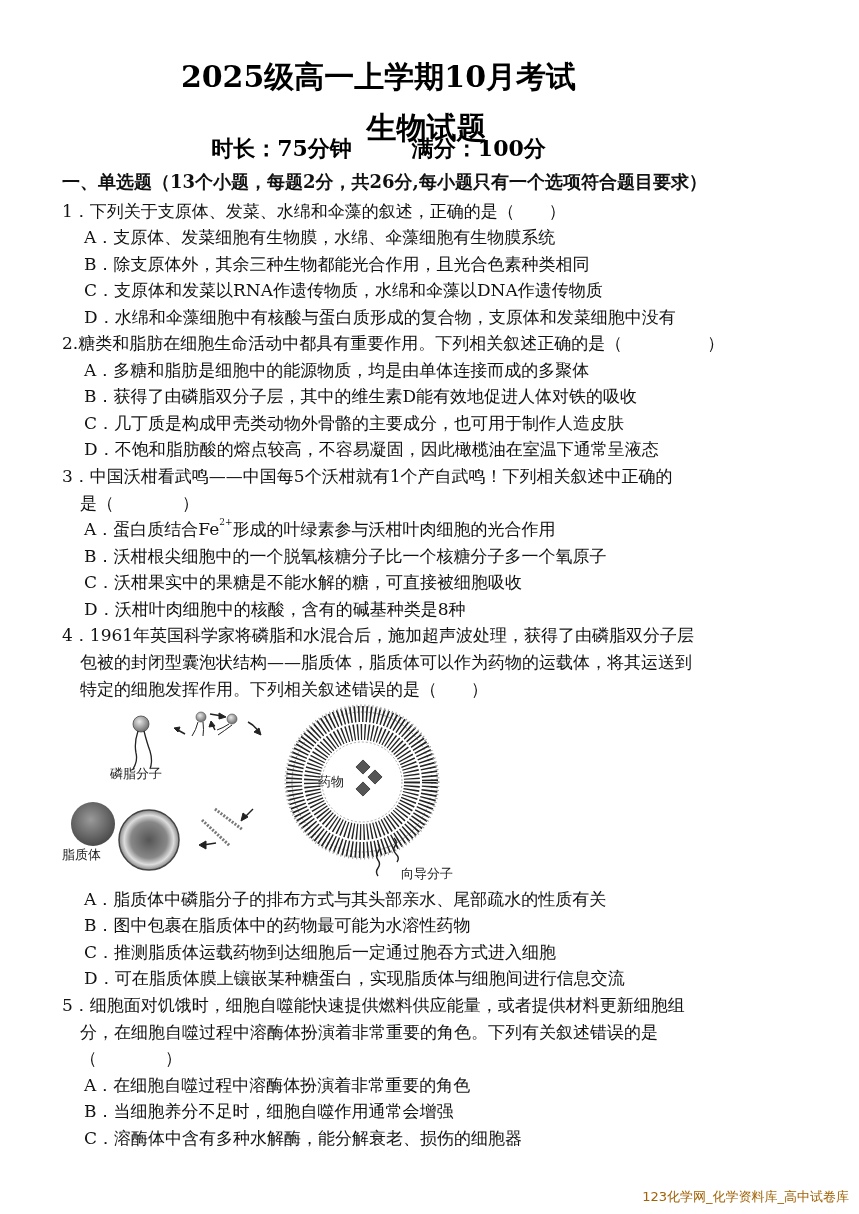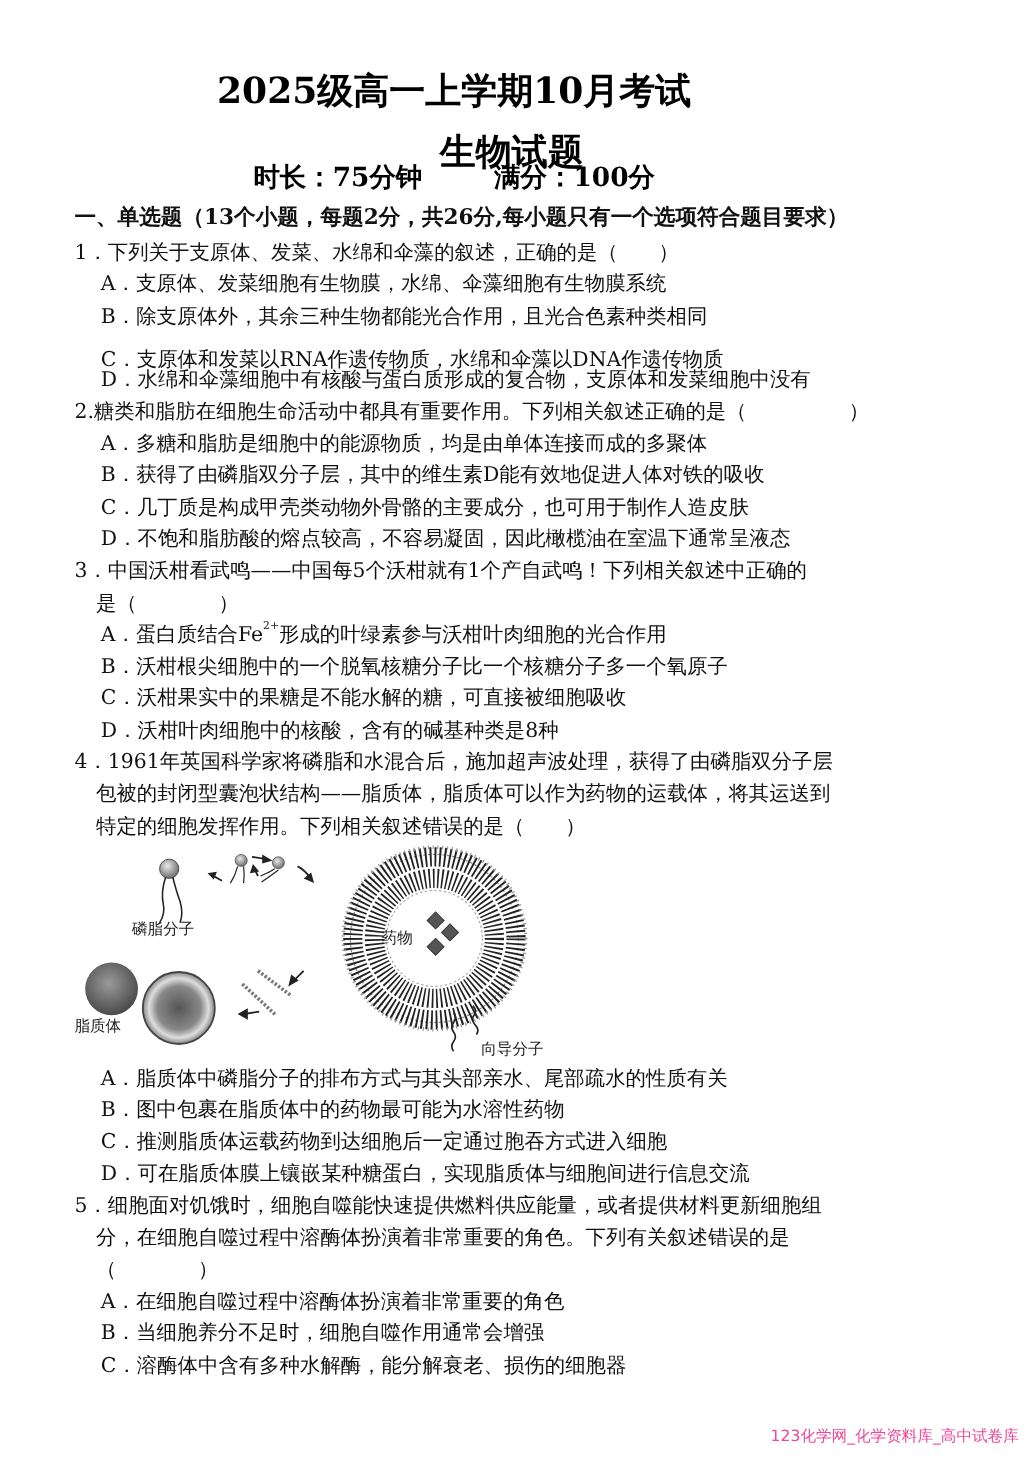--- a/index.html
+++ b/index.html
@@ -25,40 +25,40 @@
       position: absolute; font-size: 17px; line-height: 26px; white-space: nowrap;
     }
     .q { left: 62px; text-align: right; }
     .qc { left: 80px; }
     .opt { left: 84px; }
     sup { font-size: 9px; vertical-align: top; line-height: 12px; }
     .diagram { position: absolute; left: 60px; top: 702px; width: 420px; height: 182px; }
     .diag-label { position: absolute; font-family: "DejaVu Sans", "Liberation Sans", sans-serif; font-size: 13px; color: #222; white-space: nowrap; }
     .watermark {
       position: absolute; right: 10px; top: 1188px;
-      font-family: "DejaVu Sans", "Liberation Sans", sans-serif; font-size: 13px; color: #ec4899;
+      font-family: "DejaVu Sans", "Liberation Sans", sans-serif; font-size: 13px; color: #a16207;
       white-space: nowrap;
     }
   </style>
 </head>
 <body>
 
 <div class="title t1">2025级高一上学期10月考试</div>
 <div class="title t2">生物试题</div>
 <div class="title t3">
   <span>时长：75分钟</span><span class="gap"></span><span>满分：100分</span>
 </div>
 
 <div class="section">一、单选题（13个小题，每题2分，共26分,每小题只有一个选项符合题目要求）</div>
 
 <div>
   <div class="line q" style="top:198px">1．下列关于支原体、发菜、水绵和伞藻的叙述，正确的是（　　）</div>
   <div class="line opt" style="top:224px">A．支原体、发菜细胞有生物膜，水绵、伞藻细胞有生物膜系统</div>
   <div class="line opt" style="top:251px">B．除支原体外，其余三种生物都能光合作用，且光合色素种类相同</div>
-  <div class="line opt" style="top:287px">C．支原体和发菜以RNA作遗传物质，水绵和伞藻以DNA作遗传物质</div>
+  <div class="line opt" style="top:277px">C．支原体和发菜以RNA作遗传物质，水绵和伞藻以DNA作遗传物质</div>
   <div class="line opt" style="top:304px">D．水绵和伞藻细胞中有核酸与蛋白质形成的复合物，支原体和发菜细胞中没有</div>
 </div>
 
 <div>
   <div class="line q" style="top:330px">2.糖类和脂肪在细胞生命活动中都具有重要作用。下列相关叙述正确的是（　　　　　）</div>
   <div class="line opt" style="top:357px">A．多糖和脂肪是细胞中的能源物质，均是由单体连接而成的多聚体</div>
   <div class="line opt" style="top:383px">B．获得了由磷脂双分子层，其中的维生素D能有效地促进人体对铁的吸收</div>
   <div class="line opt" style="top:410px">C．几丁质是构成甲壳类动物外骨骼的主要成分，也可用于制作人造皮肤</div>
   <div class="line opt" style="top:436px">D．不饱和脂肪酸的熔点较高，不容易凝固，因此橄榄油在室温下通常呈液态</div>
 </div>

